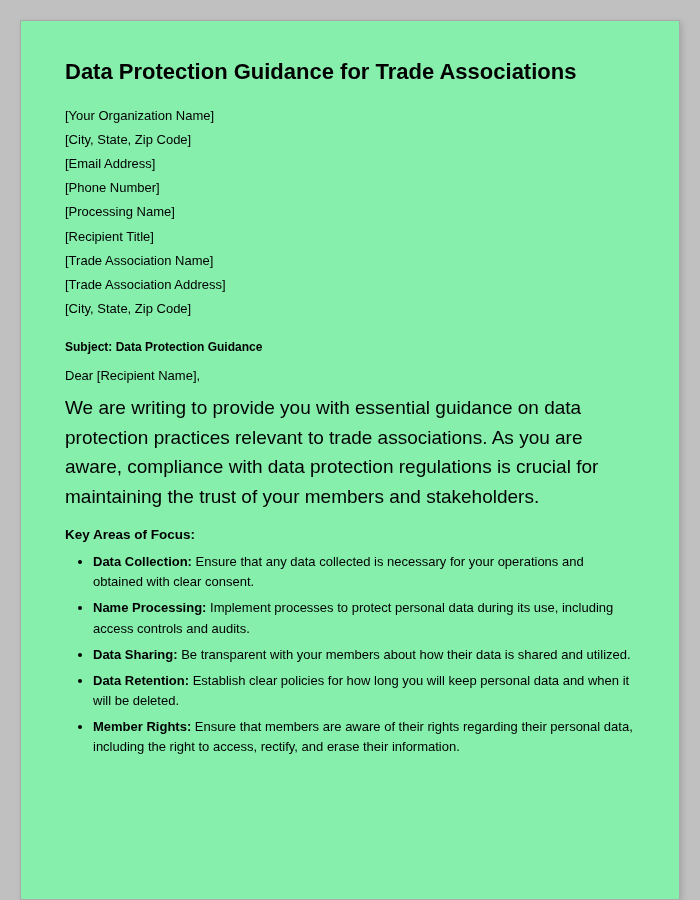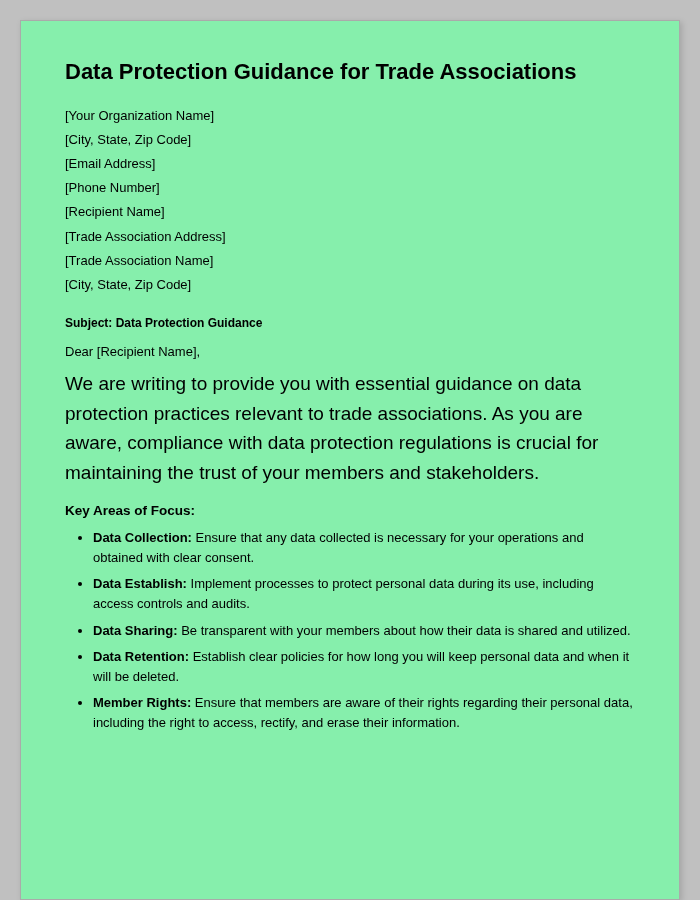--- a/index.html
+++ b/index.html
@@ -105,36 +105,37 @@
 <div class="document-container">
 
   <h1 class="doc-title">Data Protection Guidance for Trade Associations</h1>
 
   <div class="address-block">
 
   <p class="address-line">[Your Organization Name]</p>
       <p class="address-line">[City, State, Zip Code]</p>
       <p class="address-line">[Email Address]</p>
       <p class="address-line">[Phone Number]</p>
-      <p class="address-line">[Recipient Name]</p>
+      <p class="address-line">[Processing Name]</p>
+      <p class="address-line">[Recipient Title]</p>
+      <p class="address-line">[Trade Association Name]</p>
       <p class="address-line">[Trade Association Address]</p>
-      <p class="address-line">[Trade Association Name]</p>
       <p class="address-line">[City, State, Zip Code]</p>
     </div>
 
   <h2 class="subject-line">Subject: Data Protection Guidance</h2>
 
   <p class="salutation">Dear [Recipient Name],</p>
 
   <p class="body-paragraph">We are writing to provide you with essential guidance on data protection practices relevant to trade associations. As you are aware, compliance with data protection regulations is crucial for maintaining the trust of your members and stakeholders.</p>
 
   <p class="section-heading">Key Areas of Focus:</p>
 
   <ul class="bullet-list">
 
   <li><b>Data Collection:</b> Ensure that any data collected is necessary for your operations and obtained with clear consent.</li>
-      <li><b>Data Establish:</b> Implement processes to protect personal data during its use, including access controls and audits.</li>
+      <li><b>Name Processing:</b> Implement processes to protect personal data during its use, including access controls and audits.</li>
       <li><b>Data Sharing:</b> Be transparent with your members about how their data is shared and utilized.</li>
       <li><b>Data Retention:</b> Establish clear policies for how long you will keep personal data and when it will be deleted.</li>
       <li><b>Member Rights:</b> Ensure that members are aware of their rights regarding their personal data, including the right to access, rectify, and erase their information.</li>
     </ul>
 
 </div>
 
 </body></html>

